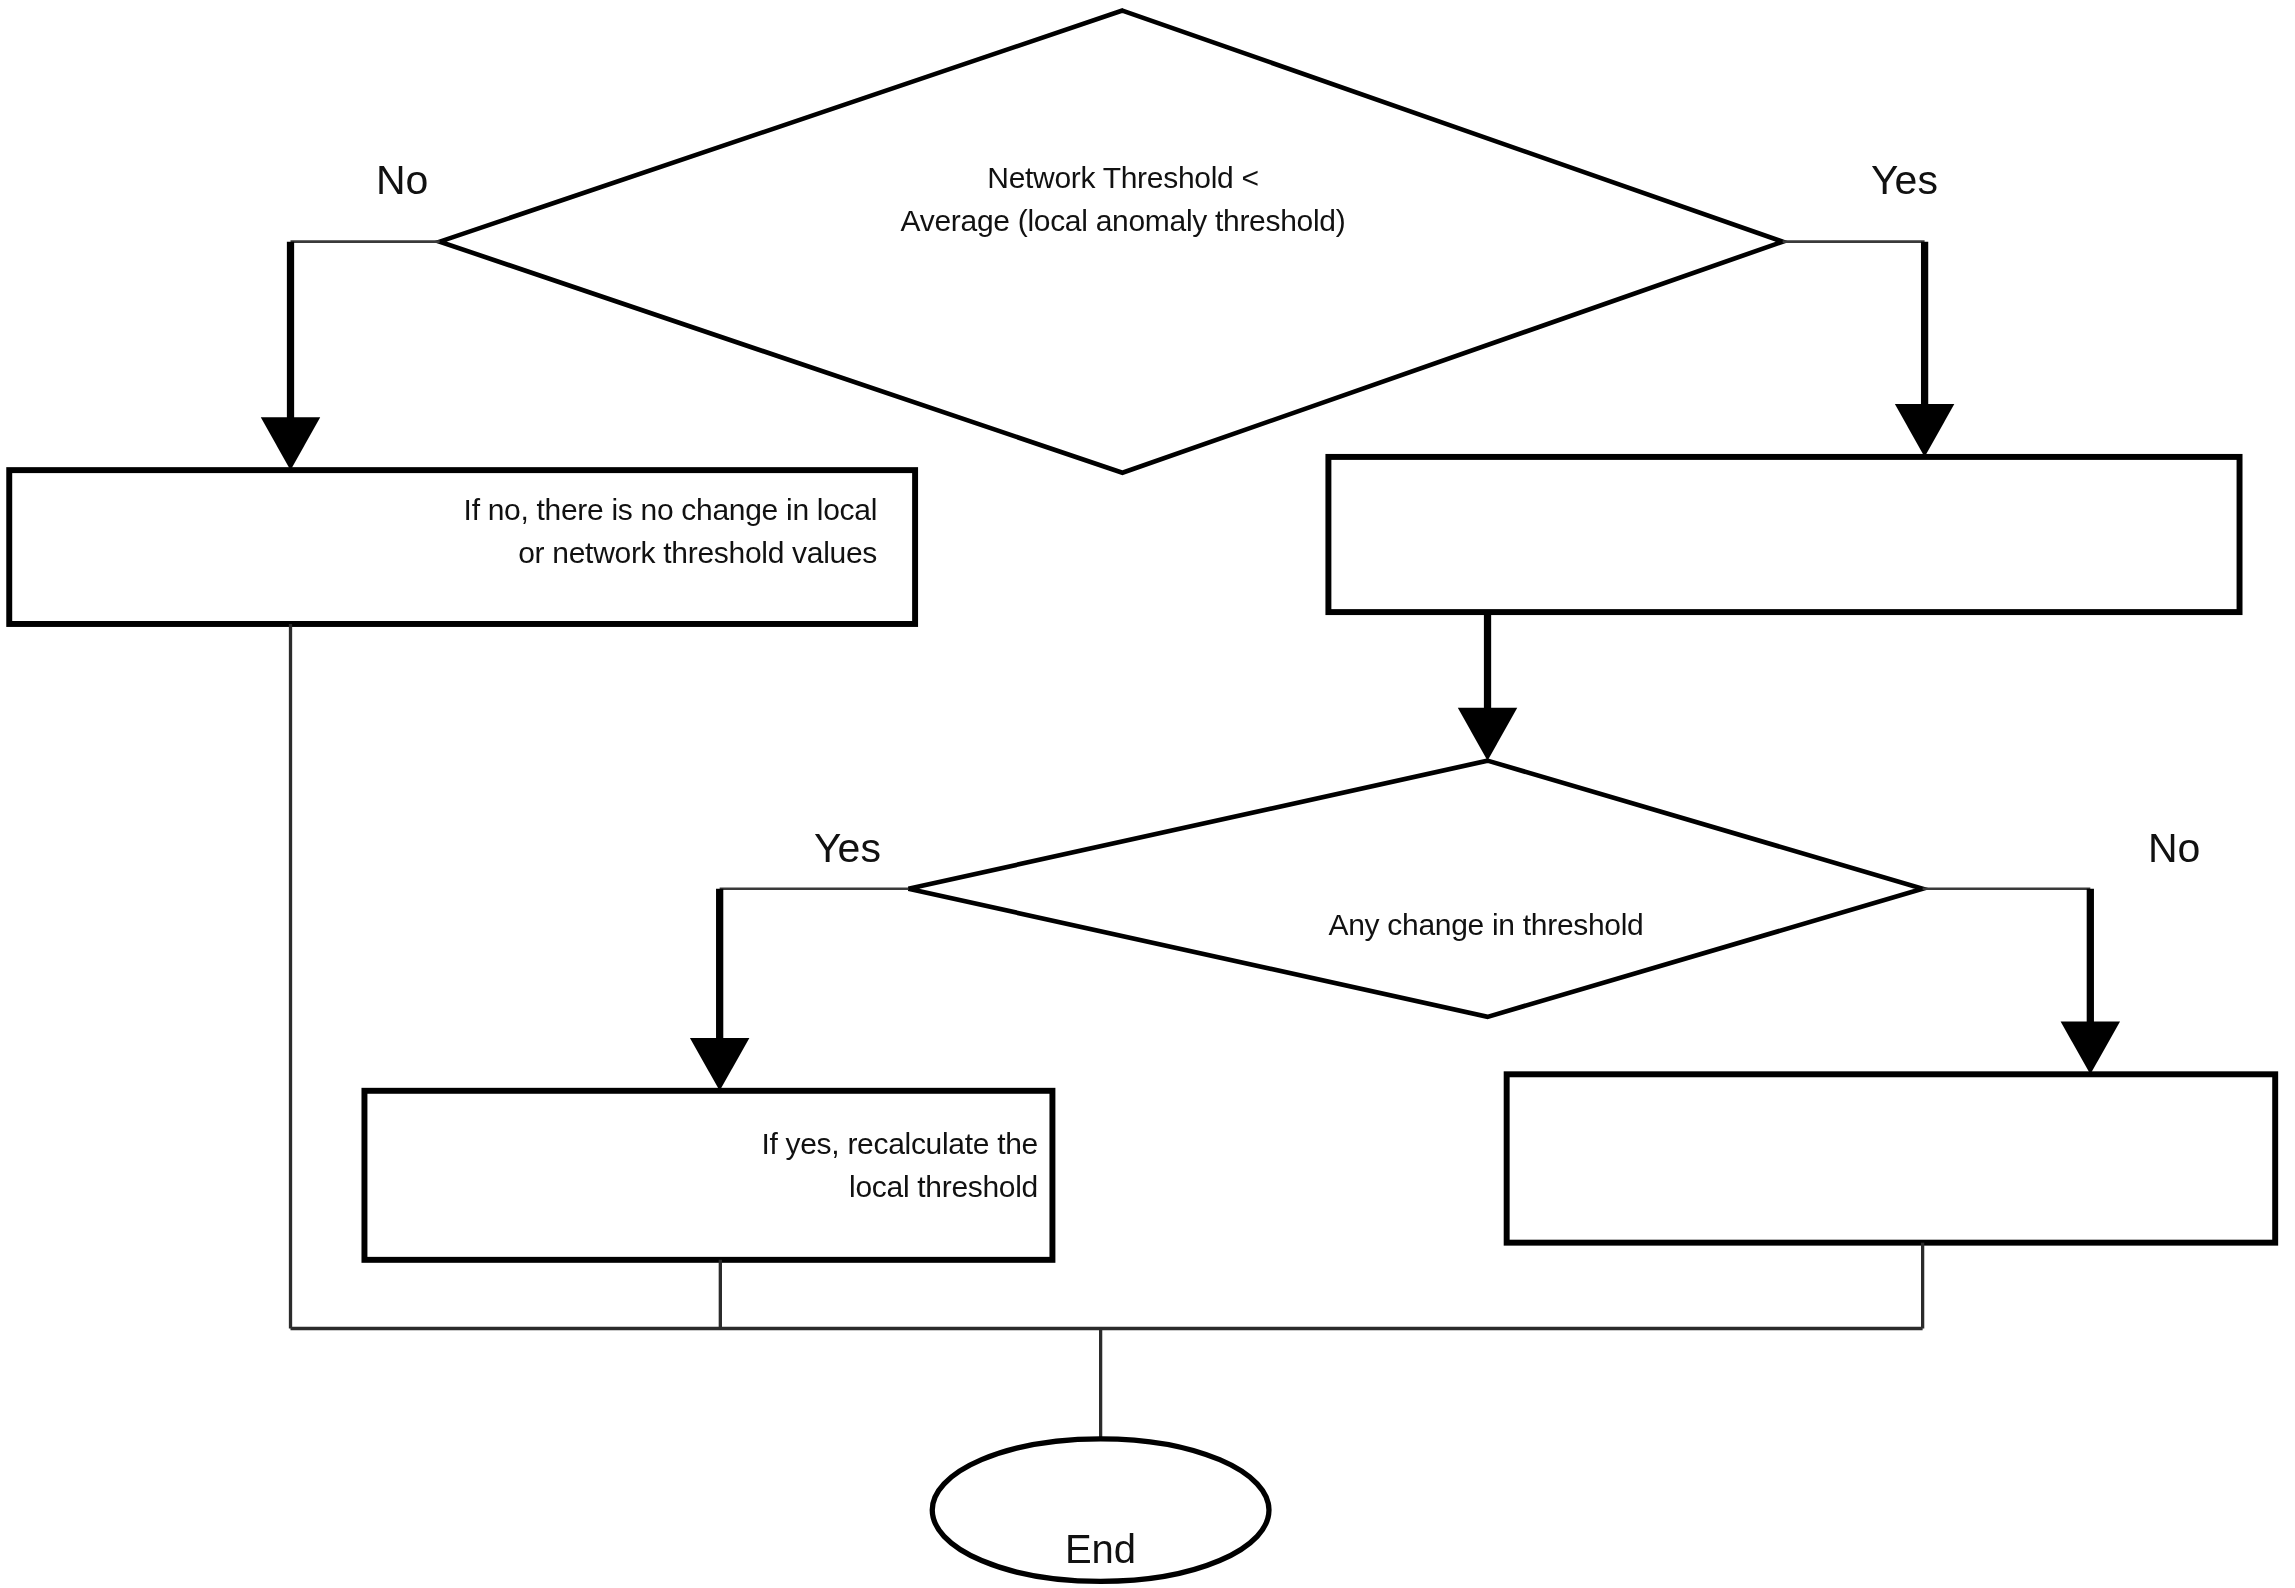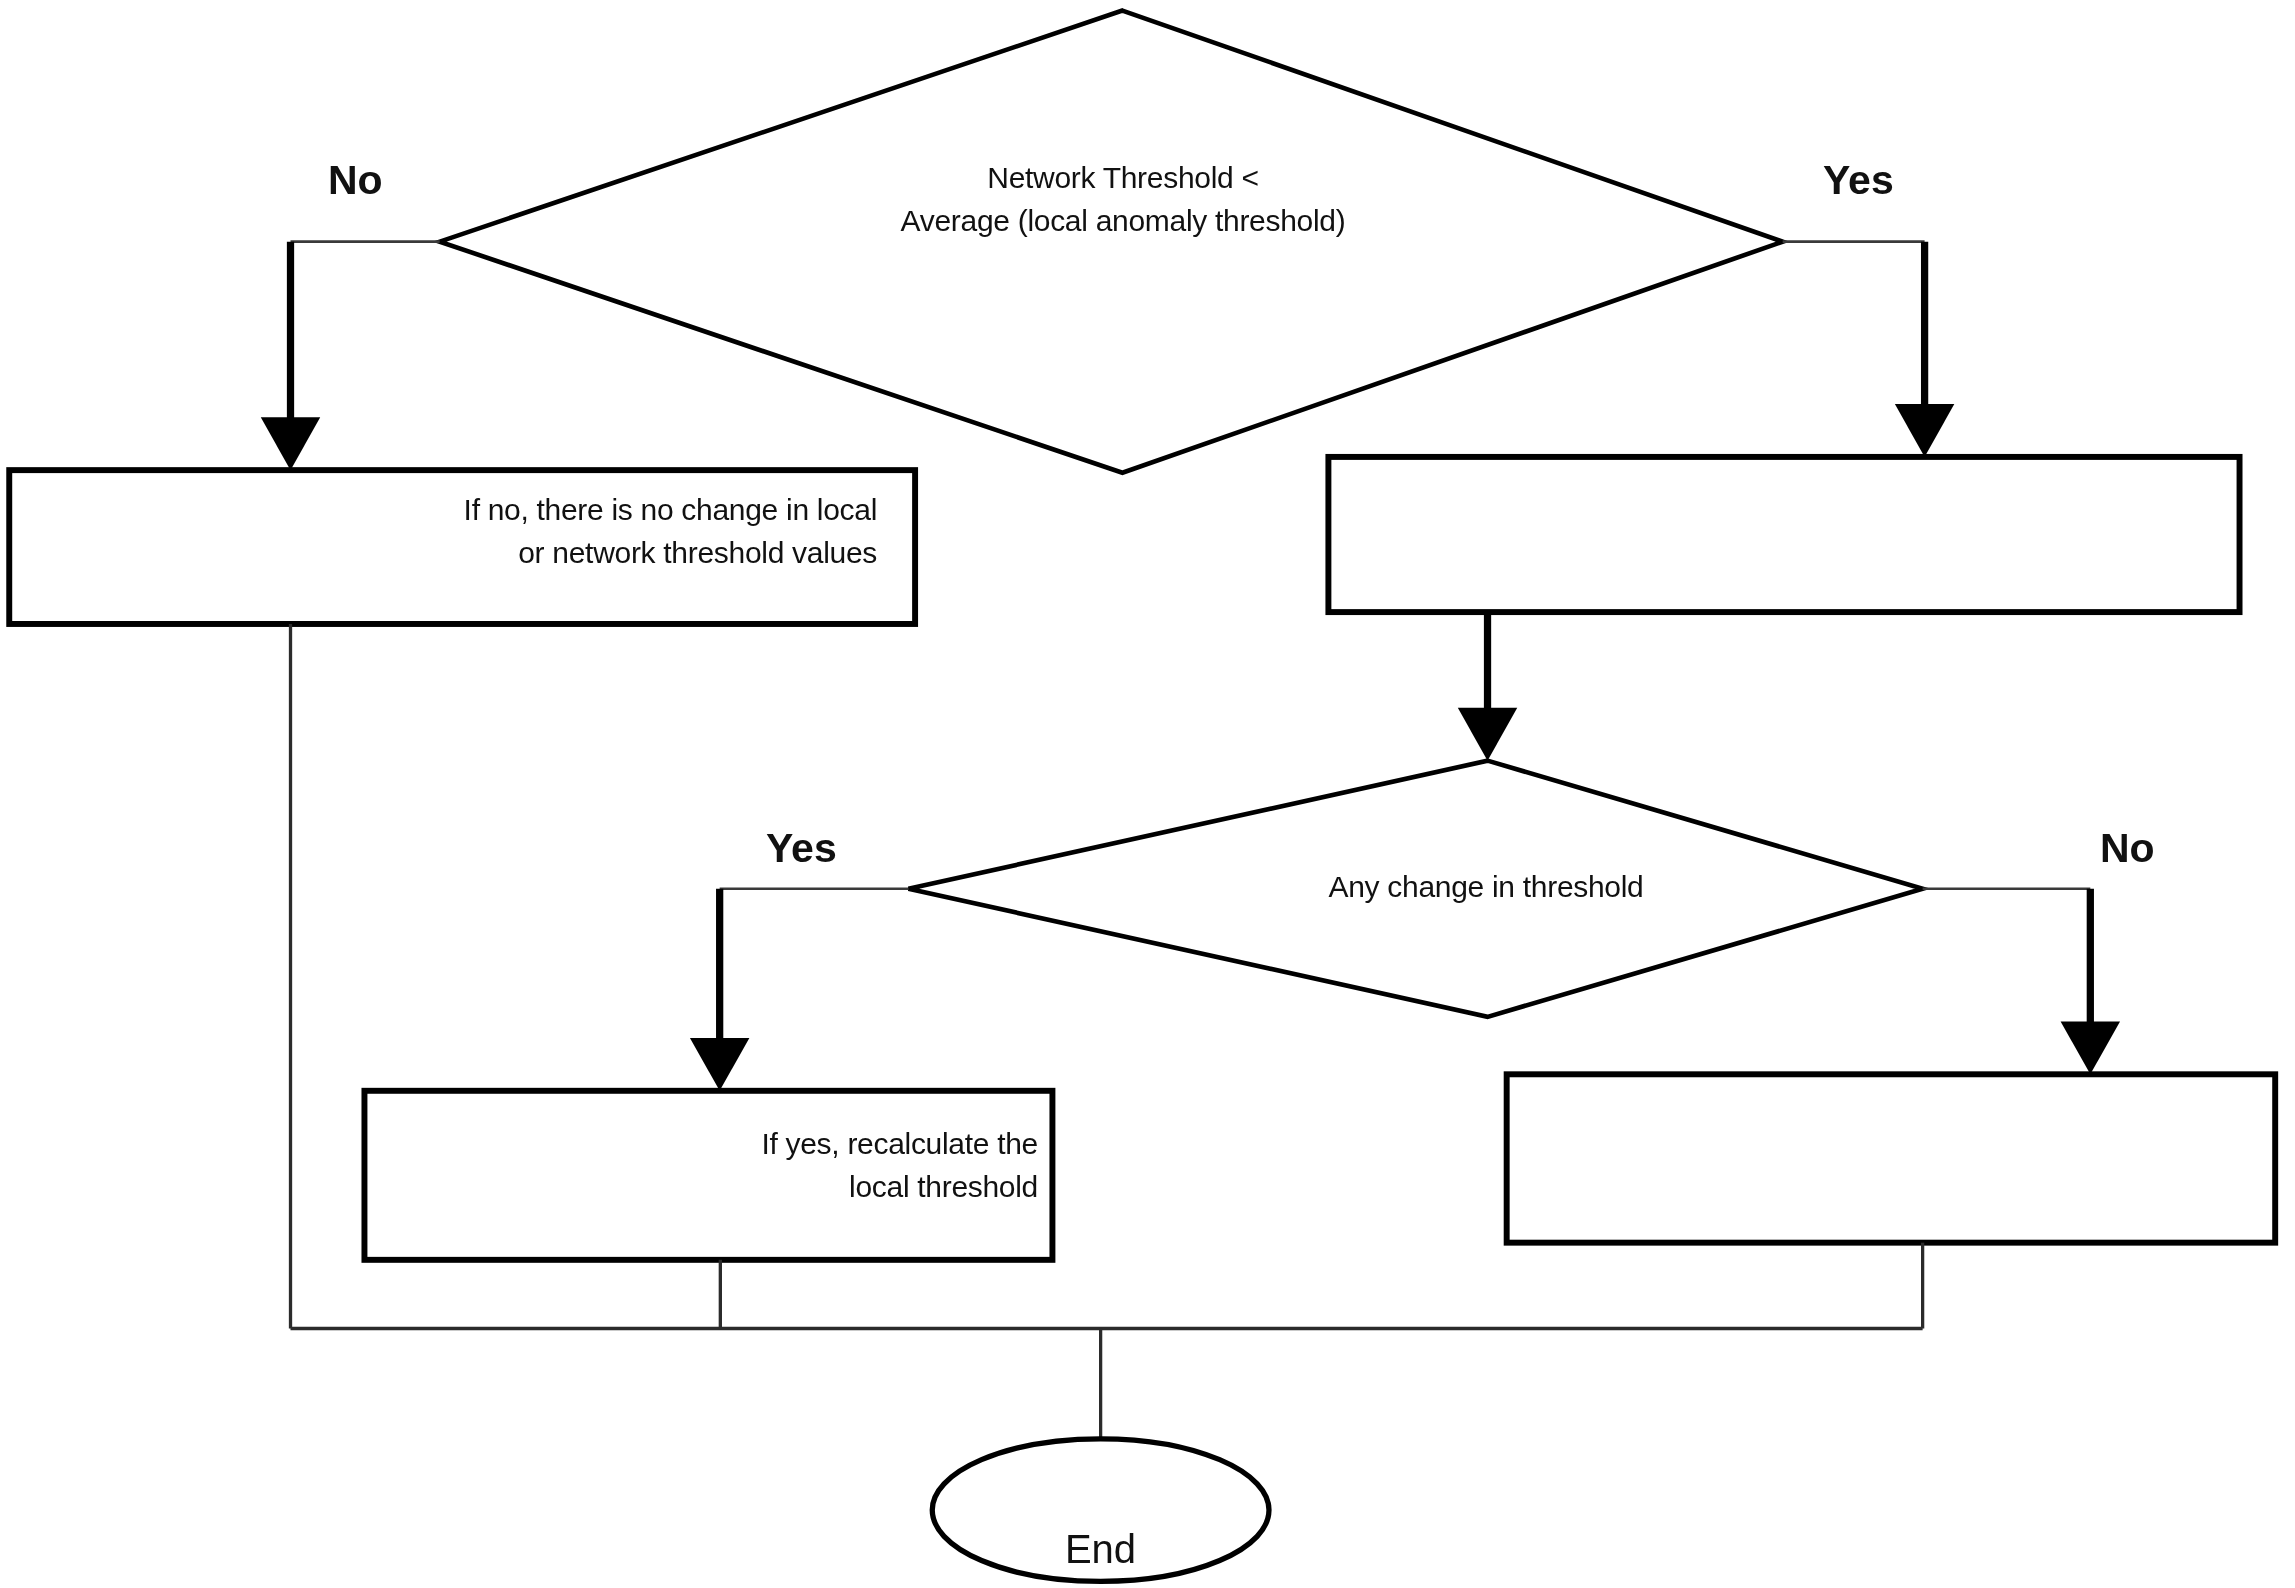--- a/index.html
+++ b/index.html
@@ -73,21 +73,22 @@
     white-space: pre-line;
     line-height: 1.42;
   }
   .node-text {
     font-size: 30px;
     font-weight: 400;
     letter-spacing: -0.3px;
   }
   .branch-label {
     font-size: 41px;
-    font-weight: 700;
+    font-weight: 400;
+    margin-left: 48px;
   }
   .diamond-text {
     text-align: center;
   }
   .box-text {
     text-align: right;
   }
   .end-text {
     font-size: 40px;
     text-align: center;
@@ -148,21 +149,21 @@
 Average (local anomaly threshold)</div>
 
   <div class="txt branch-label" style="left:328px; top:151px; width:145px; text-align:left;">No</div>
 
   <div class="txt branch-label" style="left:1823px; top:151px; width:158px; text-align:left;">Yes</div>
 
   <div class="txt node-text box-text" style="left:71px; top:489px; width:806px;">If no, there is no change in local
 or network threshold values</div>
 
 
-  <div class="txt node-text diamond-text" style="left:1123px; top:866px; width:726px;">Any change in threshold</div>
+  <div class="txt node-text diamond-text" style="left:1123px; top:904px; width:726px;">Any change in threshold</div>
 
   <div class="txt branch-label" style="left:766px; top:819px; width:145px; text-align:left;">Yes</div>
 
   <div class="txt branch-label" style="left:2100px; top:819px; width:145px; text-align:left;">No</div>
 
   <div class="txt node-text box-text" style="left:444px; top:1123px; width:594px;">If yes, recalculate the
 local threshold</div>
 
 
   <div class="txt end-text" style="left:932px; top:1489px; width:337px;margin-top:32px;">End</div>

